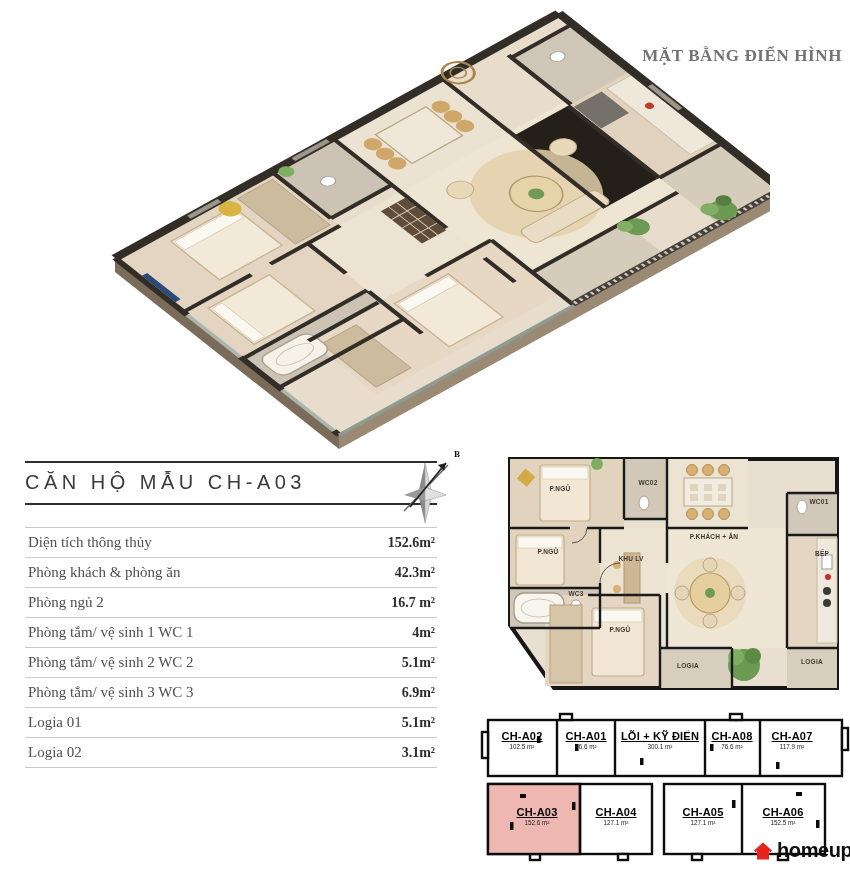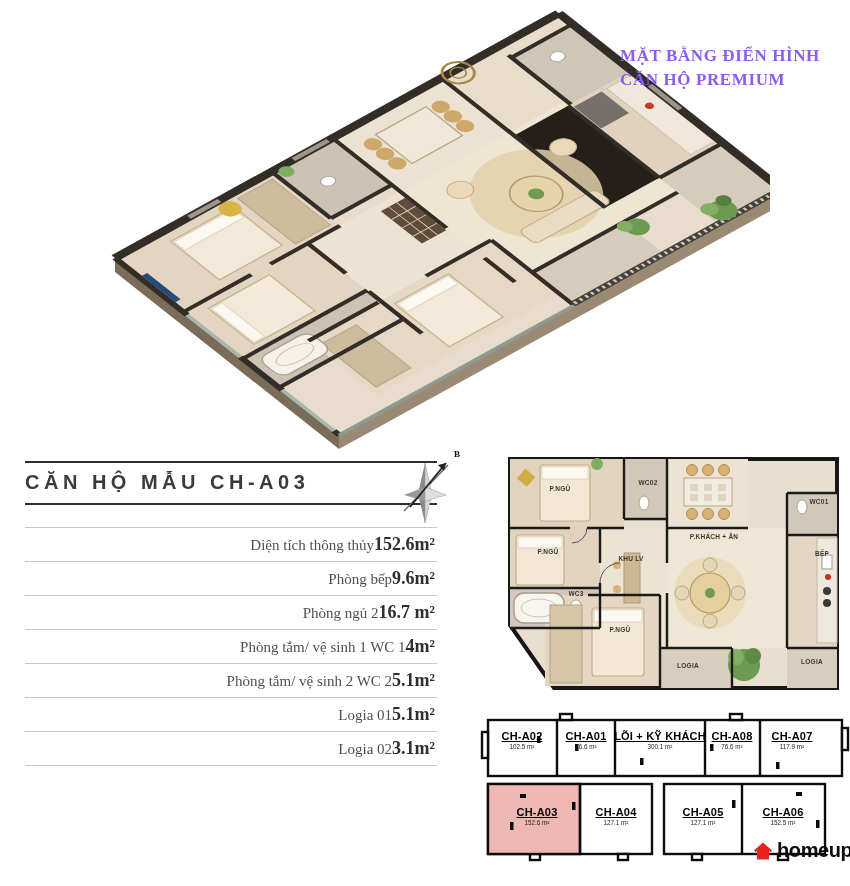--- a/index.html
+++ b/index.html
@@ -1,33 +1,33 @@
 <!DOCTYPE html>
 <html><head>
 <meta charset="utf-8">
 <style>
   html,body{margin:0;padding:0;background:#ffffff;}
   .canvas{position:relative;width:850px;height:886px;background:#ffffff;overflow:hidden;
           font-family:"Liberation Sans","DejaVu Sans",sans-serif;}
 
   
-  .iso-title{position:absolute;top:44px;right:8px;width:222px;text-align:left;
+  .iso-title{position:absolute;top:44px;right:8px;width:222px;text-align:right;
     font-family:"Liberation Serif","DejaVu Serif",serif;font-weight:bold;
-    font-size:17px;line-height:1.42;color:#8b5cf6;letter-spacing:0.6px;}
+    font-size:17px;line-height:1.42;color:#737373;letter-spacing:0.6px;}
 
   
   .left-panel{position:absolute;left:25px;top:461px;width:412px;}
   .heading-block{border-top:2px solid #2e2e2e;border-bottom:2px solid #2e2e2e;padding:8px 0 9px;}
-  .heading{font-size:20px;font-weight:bold;color:#3b3b3b;letter-spacing:4.5px;}
+  .heading{font-size:20px;font-weight:normal;color:#3b3b3b;letter-spacing:4.5px;}
   .area-table{margin-top:22px;}
-  .arow{display:flex;justify-content:flex-end;align-items:baseline;
+  .arow{display:flex;justify-content:space-between;align-items:baseline;
         padding:6px 2px 6px 3px;border-bottom:1px solid #c9c9c9;}
   .arow:first-child{border-top:1px solid #c9c9c9;}
   .arow .lbl{font-family:"Liberation Serif","DejaVu Serif",serif;font-size:15px;color:#4f4f4f;}
-  .arow .val{font-family:"Liberation Serif","DejaVu Serif",serif;font-size:18px;font-weight:bold;color:#2e2e2e;}
+  .arow .val{font-family:"Liberation Serif","DejaVu Serif",serif;font-size:14px;font-weight:bold;color:#2e2e2e;}
 
   
   .compass{position:absolute;left:396px;top:449px;width:66px;height:80px;}
   .compass .north{position:absolute;right:2px;top:0;font-size:9px;font-weight:bold;color:#111;
     font-family:"Liberation Serif","DejaVu Serif",serif;}
 
   
   .plan2d-wrap{position:absolute;left:492px;top:443px;width:356px;height:262px;}
   .plan2d-wrap svg{position:absolute;left:0;top:0;}
   .r-label{position:absolute;transform:translate(-50%,-50%);white-space:nowrap;
@@ -156,47 +156,50 @@
       <g>
         <circle cx="380" cy="252" r="11" fill="#6d9a52"></circle>
           <circle cx="372" cy="245" r="7" fill="#82af64"></circle>
       </g>
       <circle cx="190" cy="8" r="7" fill="#7fae63"></circle>
     </g>
   </svg>
 
   <div class="iso-title">
     <div>MẶT BẰNG ĐIỂN HÌNH</div>
-    <div>CĂN HỘ PREMIUM</div>
   </div>
 
   <div class="left-panel">
     <div class="heading-block">
       <div class="heading">CĂN HỘ MẪU CH-A03</div>
     </div>
     <div class="area-table">
       <div class="arow">
           <span class="lbl">Diện tích thông thủy</span>
           <span class="val">152.6m²</span>
         </div>
       <div class="arow">
-          <span class="lbl">Phòng bếp</span>
-          <span class="val">9.6m²</span>
+          <span class="lbl">Phòng khách &amp; phòng ăn</span>
+          <span class="val">42.3m²</span>
         </div>
       <div class="arow">
           <span class="lbl">Phòng ngủ 2</span>
           <span class="val">16.7 m²</span>
         </div>
       <div class="arow">
           <span class="lbl">Phòng tắm/ vệ sinh 1 WC 1</span>
           <span class="val">4m²</span>
         </div>
       <div class="arow">
           <span class="lbl">Phòng tắm/ vệ sinh 2 WC 2</span>
           <span class="val">5.1m²</span>
+        </div>
+      <div class="arow">
+          <span class="lbl">Phòng tắm/ vệ sinh 3 WC 3</span>
+          <span class="val">6.9m²</span>
         </div>
       <div class="arow">
           <span class="lbl">Logia 01</span>
           <span class="val">5.1m²</span>
         </div>
       <div class="arow">
           <span class="lbl">Logia 02</span>
           <span class="val">3.1m²</span>
         </div>
     </div>
@@ -361,21 +364,21 @@
     </svg>
     <div class="kp-label" style="left:42px;top:24px">
       <div class="kp-id">CH-A02</div>
       <div class="kp-area">102.5 m²</div>
     </div>
     <div class="kp-label" style="left:106px;top:24px">
       <div class="kp-id">CH-A01</div>
       <div class="kp-area">76.6 m²</div>
     </div>
     <div class="kp-label" style="left:180px;top:24px">
-      <div class="kp-id">LÕI + KỸ KHÁCH</div>
+      <div class="kp-id">LÕI + KỸ ĐIỂN</div>
       <div class="kp-area">300.1 m²</div>
     </div>
     <div class="kp-label" style="left:252px;top:24px">
       <div class="kp-id">CH-A08</div>
       <div class="kp-area">76.6 m²</div>
     </div>
     <div class="kp-label" style="left:312px;top:24px">
       <div class="kp-id">CH-A07</div>
       <div class="kp-area">117.9 m²</div>
     </div>

